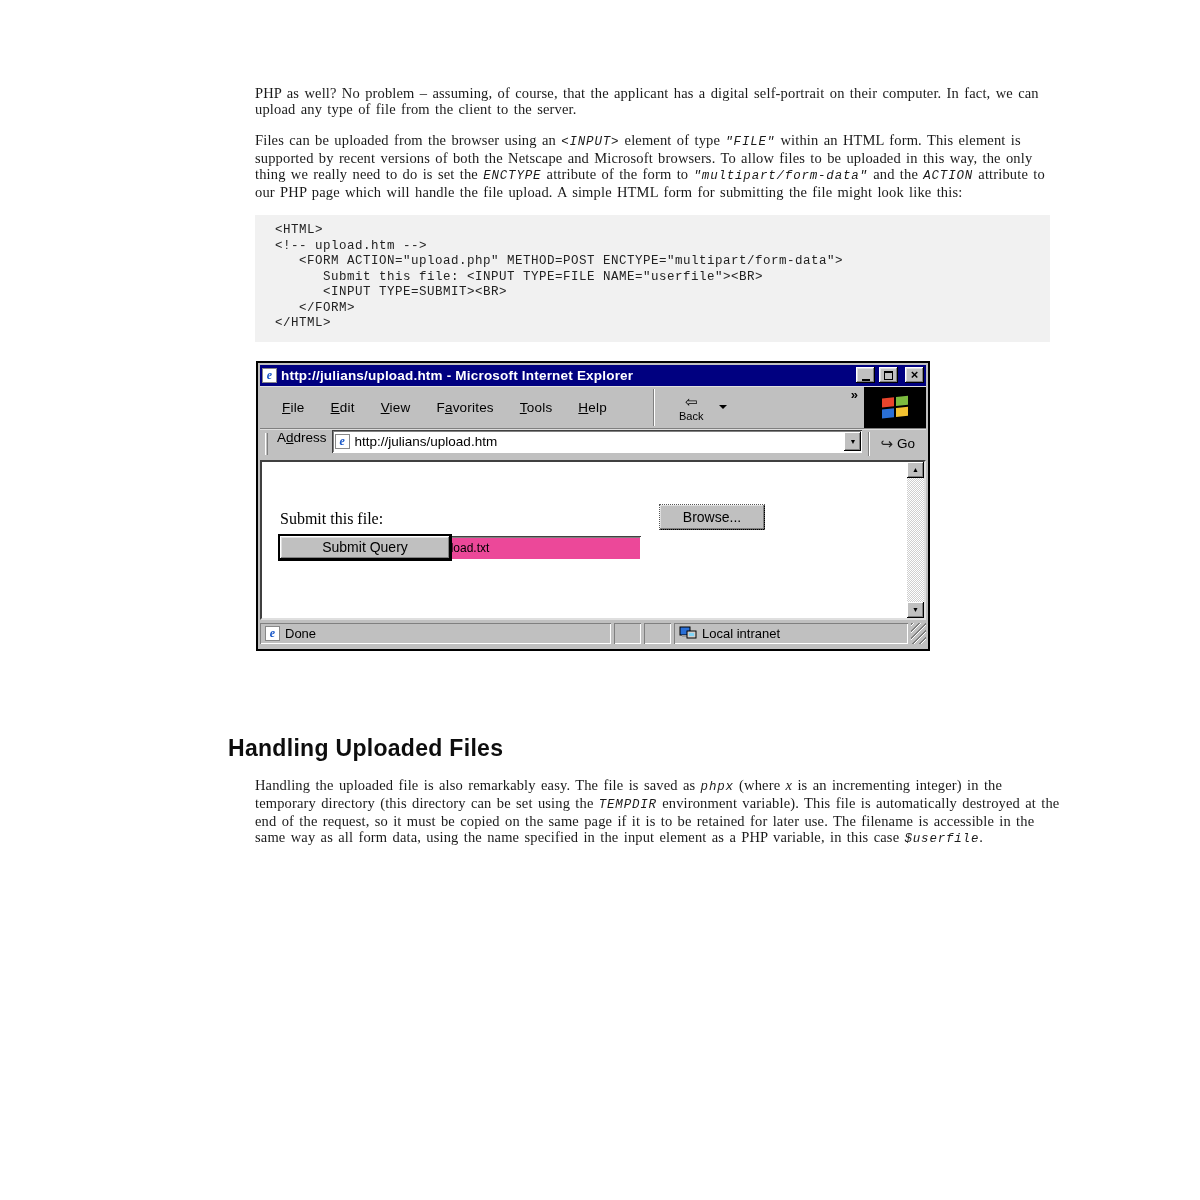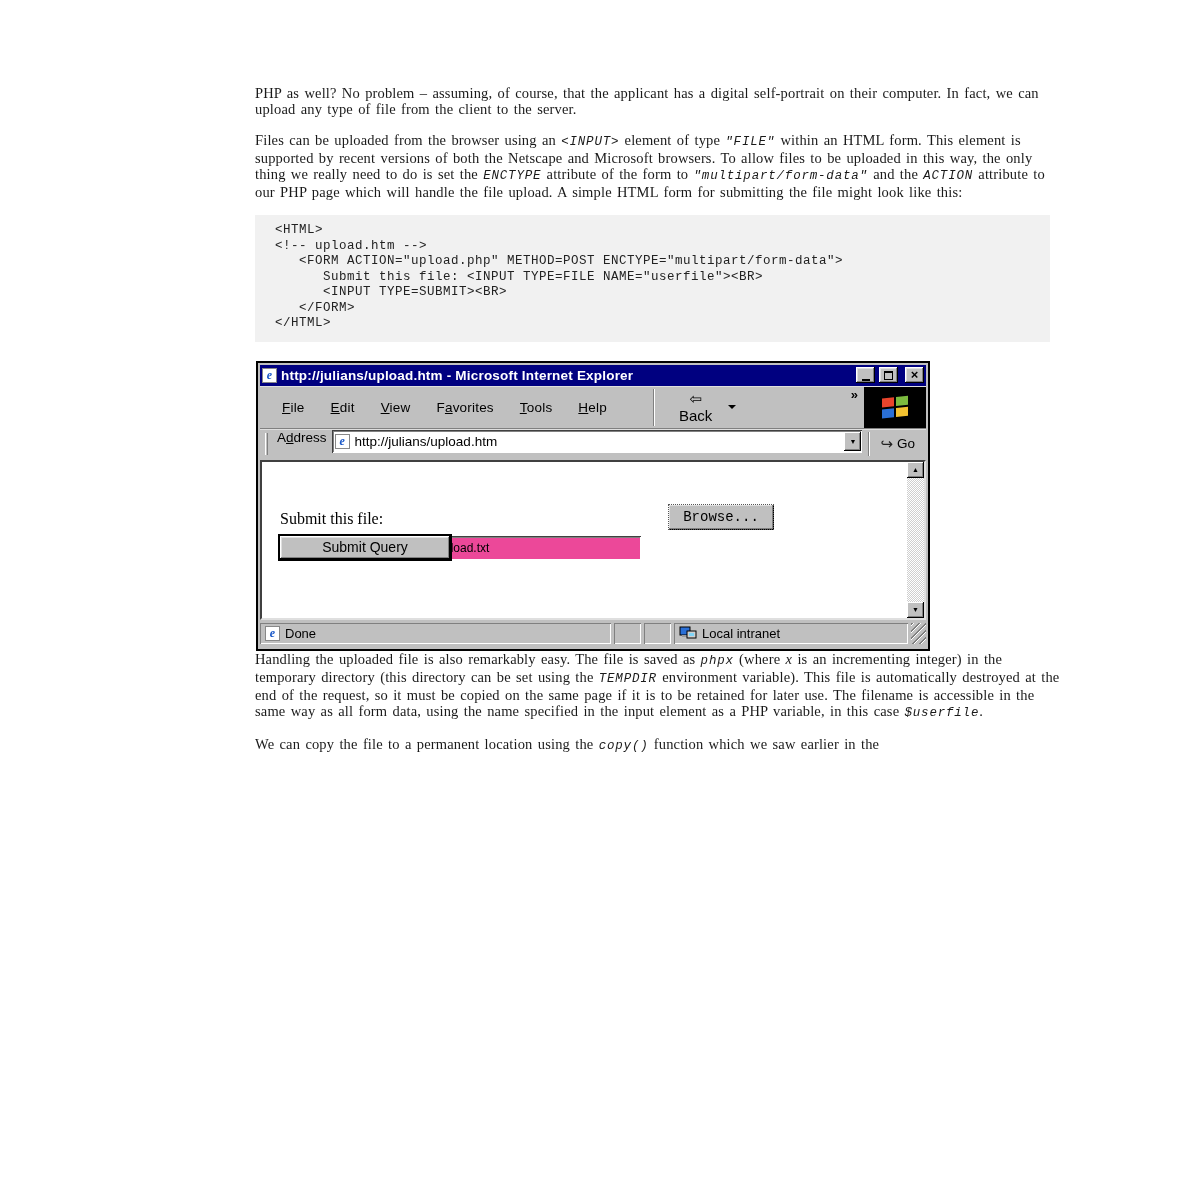--- a/index.html
+++ b/index.html
@@ -35,21 +35,21 @@
 
   .toolbar-row { height:43px; display:flex; align-items:stretch; border-top:1px solid #dfdfdf; border-bottom:1px solid #808080; }
   .grip { width:3px; border-left:1px solid #fff; border-right:1px solid #808080; margin:3px 4px 3px 2px; }
   .menu-pane { display:flex; align-items:center; width:392px; }
   .menu-item { font-size:13.5px; padding:0 13px; letter-spacing:0.2px; }
   .menu-item u, .addr-label u { text-decoration:underline; }
   .v-divider { width:2px; border-left:1px solid #808080; border-right:1px solid #fff; margin:2px 1px; }
   .back-pane { flex:1; position:relative; display:flex; align-items:center; }
   .back-btn { display:flex; flex-direction:column; align-items:center; padding:2px 10px 1px 14px; }
   .back-arrow { font-size:15px; line-height:15px; }
-  .back-label { font-size:15px; margin-top:1px; }
+  .back-label { font-size:11px; margin-top:1px; }
   .back-caret { width:0; height:0; border:4px solid transparent; border-top-color:#000; margin:4px 0 0 6px; }
   .chevron { position:absolute; top:0px; right:6px; font-size:13px; font-weight:bold; }
   .win-logo { width:62px; background:#000; display:flex; align-items:center; justify-content:center; }
 
   .addr-row { height:29px; display:flex; gap:5px; padding:0 3px; border-top:1px solid #dfdfdf; }
   .addr-label { font-size:13.5px; }
   .addr-field { flex:1; height:23px; background:#fff; display:flex; align-items:center; gap:5px; padding:0 1px 0 3px;
                 box-shadow: inset 1px 1px 0 #404040, inset -1px -1px 0 #fff, inset 2px 2px 0 #808080; }
   .addr-text { flex:1; font-size:13.5px; }
   .drop-btn { width:17px; height:19px; background:#c0c0c0; display:flex; align-items:center; justify-content:center;
@@ -67,22 +67,22 @@
             box-shadow: inset -1px -1px 0 #000, inset 1px 1px 0 #fff, inset -2px -2px 0 #808080;
             display:flex; align-items:center; justify-content:center; font-size:7px; color:#000; }
   .sb-up { top:0; } .sb-down { bottom:0; }
 
   .form-label { position:absolute; left:18px; top:48px; font-family:"Liberation Serif", serif; font-size:16px; }
   .file-input { position:absolute; left:155px; top:42px; width:224px; height:24px; background:#ec4899; border:none;
                 box-shadow: inset 1px 1px 0 #404040, inset -1px -1px 0 #fff, inset 2px 2px 0 #808080;
                 font-family:"Liberation Sans", sans-serif; font-size:12px; padding:2px 5px; outline:none;margin-top:32px; }
   .btn3d { background:#c0c0c0; font-family:"Liberation Sans", sans-serif; font-size:14px; color:#000;
            box-shadow: inset -1px -1px 0 #000, inset 1px 1px 0 #fff, inset -2px -2px 0 #808080, inset 2px 2px 0 #dfdfdf; }
-  .browse-btn { position:absolute; left:406px; top:42px; width:106px; height:26px; border:none;
-                outline:1px dotted #555; outline-offset:-1px;font-family:Liberation Mono, monospace; }
+  .browse-btn { position:absolute; left:397px; top:42px; width:106px; height:26px; border:none;
+                outline:1px dotted #555; outline-offset:-1px; }
   .submit-btn { position:absolute; left:16px; top:72px; width:174px; height:27px; border:2px solid #000; }
 
   .statusbar { margin-top:3px; height:21px; display:flex; gap:3px; align-items:stretch; }
   .panel { box-shadow: inset 1px 1px 0 #808080, inset -1px -1px 0 #fff;
            display:flex; align-items:center; gap:5px; font-size:13px; padding:0 5px; }
   .panel.p-done { flex:1; } .panel.p-sm { width:27px; } .panel.p-zone { width:234px; }
   .resize-grip { width:15px; background:
       repeating-linear-gradient(-45deg, #c0c0c0 0 3px, #fff 3px 4px, #808080 4px 5px); }
 
   .section-heading { margin:84px 0 15px -27px; font-family:"Liberation Sans", sans-serif;
@@ -202,24 +202,24 @@
             <rect x="3" y="9" width="6" height="2" fill="#9a9a9a"></rect>
             <rect x="8" y="5" width="9" height="7" fill="#cfcfcf" stroke="#000" stroke-width="1"></rect>
             <rect x="10" y="7" width="5" height="3" fill="#7fd4f7"></rect>
           </svg>
           <span>Local intranet</span>
         </div>
         <div class="resize-grip"></div>
       </div>
     </div>
 
+    <h1 class="section-heading">Handling Uploaded Files</h1>
 
     <p class="para"><span>Handling the uploaded file is also remarkably easy. The file is saved as </span><span class="inline-code">php</span><span class="inline-code var-italic">x</span><span> (where </span><span class="var-italic">x</span><span> is an incrementing integer) in the temporary directory (this directory can be set using the </span><span class="inline-code">TEMPDIR</span><span> environment variable). This file is automatically destroyed at the end of the request, so it must be copied on the same page if it is to be retained for later use. The filename is accessible in the same way as all form data, using the name specified in the input element as a PHP variable, in this case </span><span class="inline-code">$userfile</span><span>.</span></p>
 
-    <p class="para"><span>We can copy the file to a permanent location using the </span><span class="inline-code">copy()</span><span> function which we saw earlier in the</span></p>
   </div>
 
   <div class="footer-logo">
     <div class="swoosh-wrap">
       <svg width="240" height="46" viewBox="0 0 240 46">
         <defs>
           <linearGradient id="sw" x1="0" y1="0" x2="1" y2="1">
             <stop offset="0" stop-color="#bfe9fb"></stop>
             <stop offset="0.5" stop-color="#49a8e8"></stop>
             <stop offset="1" stop-color="#1c86d1"></stop>

